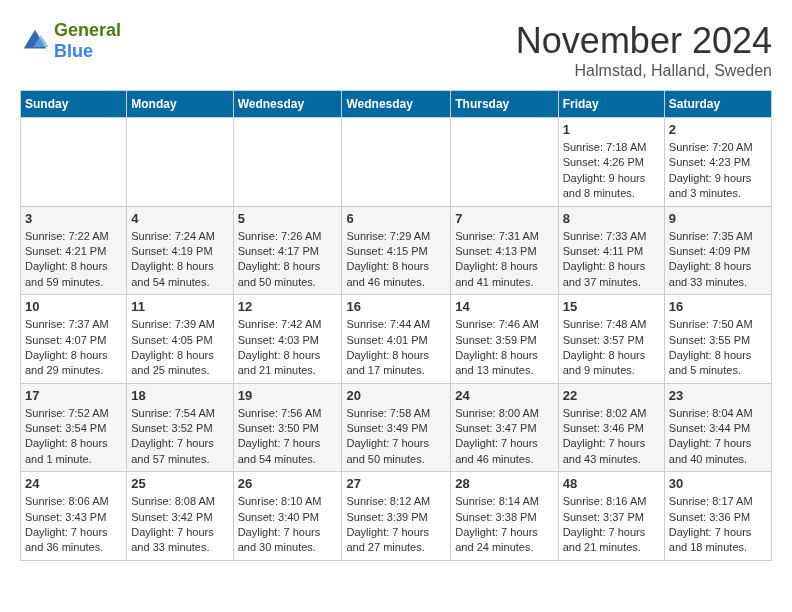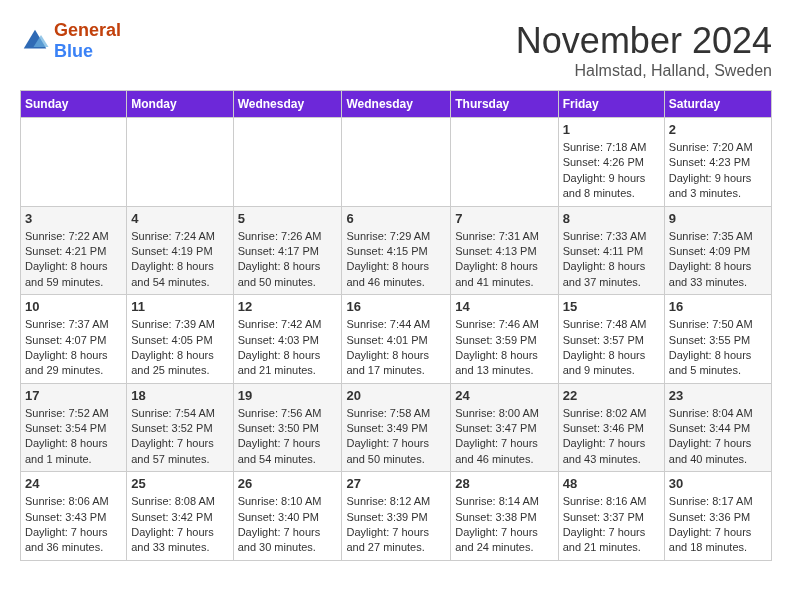--- a/index.html
+++ b/index.html
@@ -19,21 +19,21 @@
     .logo {
       display: flex;
       align-items: center;
     }
     .logo-text {
       display: flex;
       flex-direction: column;
       font-size: 18px;
       font-weight: bold;
     }
-    .logo-general { color: #c2410c; }
+    .logo-general { color: #4d7c0f; }
     .logo-blue { color: #3b82f6; }
     .logo-icon {
       width: 30px;
       height: 30px;
       margin-right: 4px;
     }
     .title-section {
       text-align: right;
     }
     .month-title {
@@ -44,21 +44,21 @@
     .location-title {
       font-size: 16px;
       color: #555;
     }
     .calendar {
       width: 100%;
       border-collapse: collapse;
       font-size: 11px;
     }
     .calendar th {
-      background: #6d28d9;
+      background: #0369a1;
       color: #fff;
       padding: 6px 4px;
       text-align: left;
       font-size: 12px;
       border: 1px solid #ccc;
     }
     .calendar td {
       border: 1px solid #ccc;
       vertical-align: top;
       padding: 4px;

